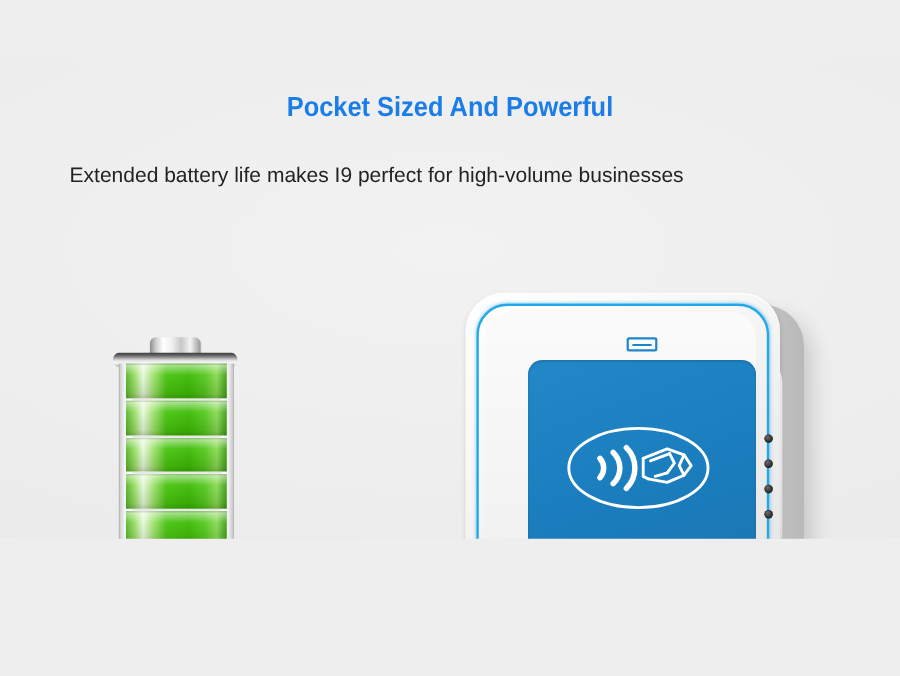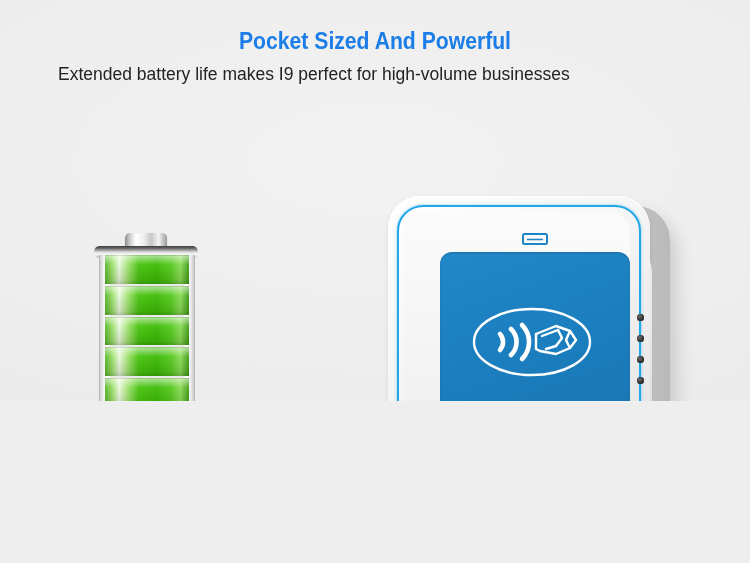--- a/index.html
+++ b/index.html
@@ -13,40 +13,41 @@
     font-family: "Liberation Sans", sans-serif;
     background: #eeeeee;
   }
 
   .page {
     position: relative;
     width: 750px;
     height: 401px;
     background: radial-gradient(ellipse 120% 100% at 50% 40%, #f2f2f2 0%, #ededed 55%, #e7e7e7 100%);
     overflow: hidden;
+    margin-top: 48px;
   }
 
   
   .headline {
     position: absolute;
     top: 28px;
     left: 0;
     width: 750px;
     text-align: center;
     font-size: 23px;
     font-weight: bold;
     letter-spacing: 0px;
     color: #1a7de8;
     font-family: "Liberation Sans Narrow", "Liberation Sans", sans-serif;
     transform: scaleX(0.92);
   }
 
   .subcopy {
     position: absolute;
-    top: 56px;
+    top: 80px;
     left: 58px;
     width: 620px;
     color: #232323;
     font-size: 17.5px;
     line-height: 36px;
   }
 
   
   .battery-wrap {
     position: absolute;

